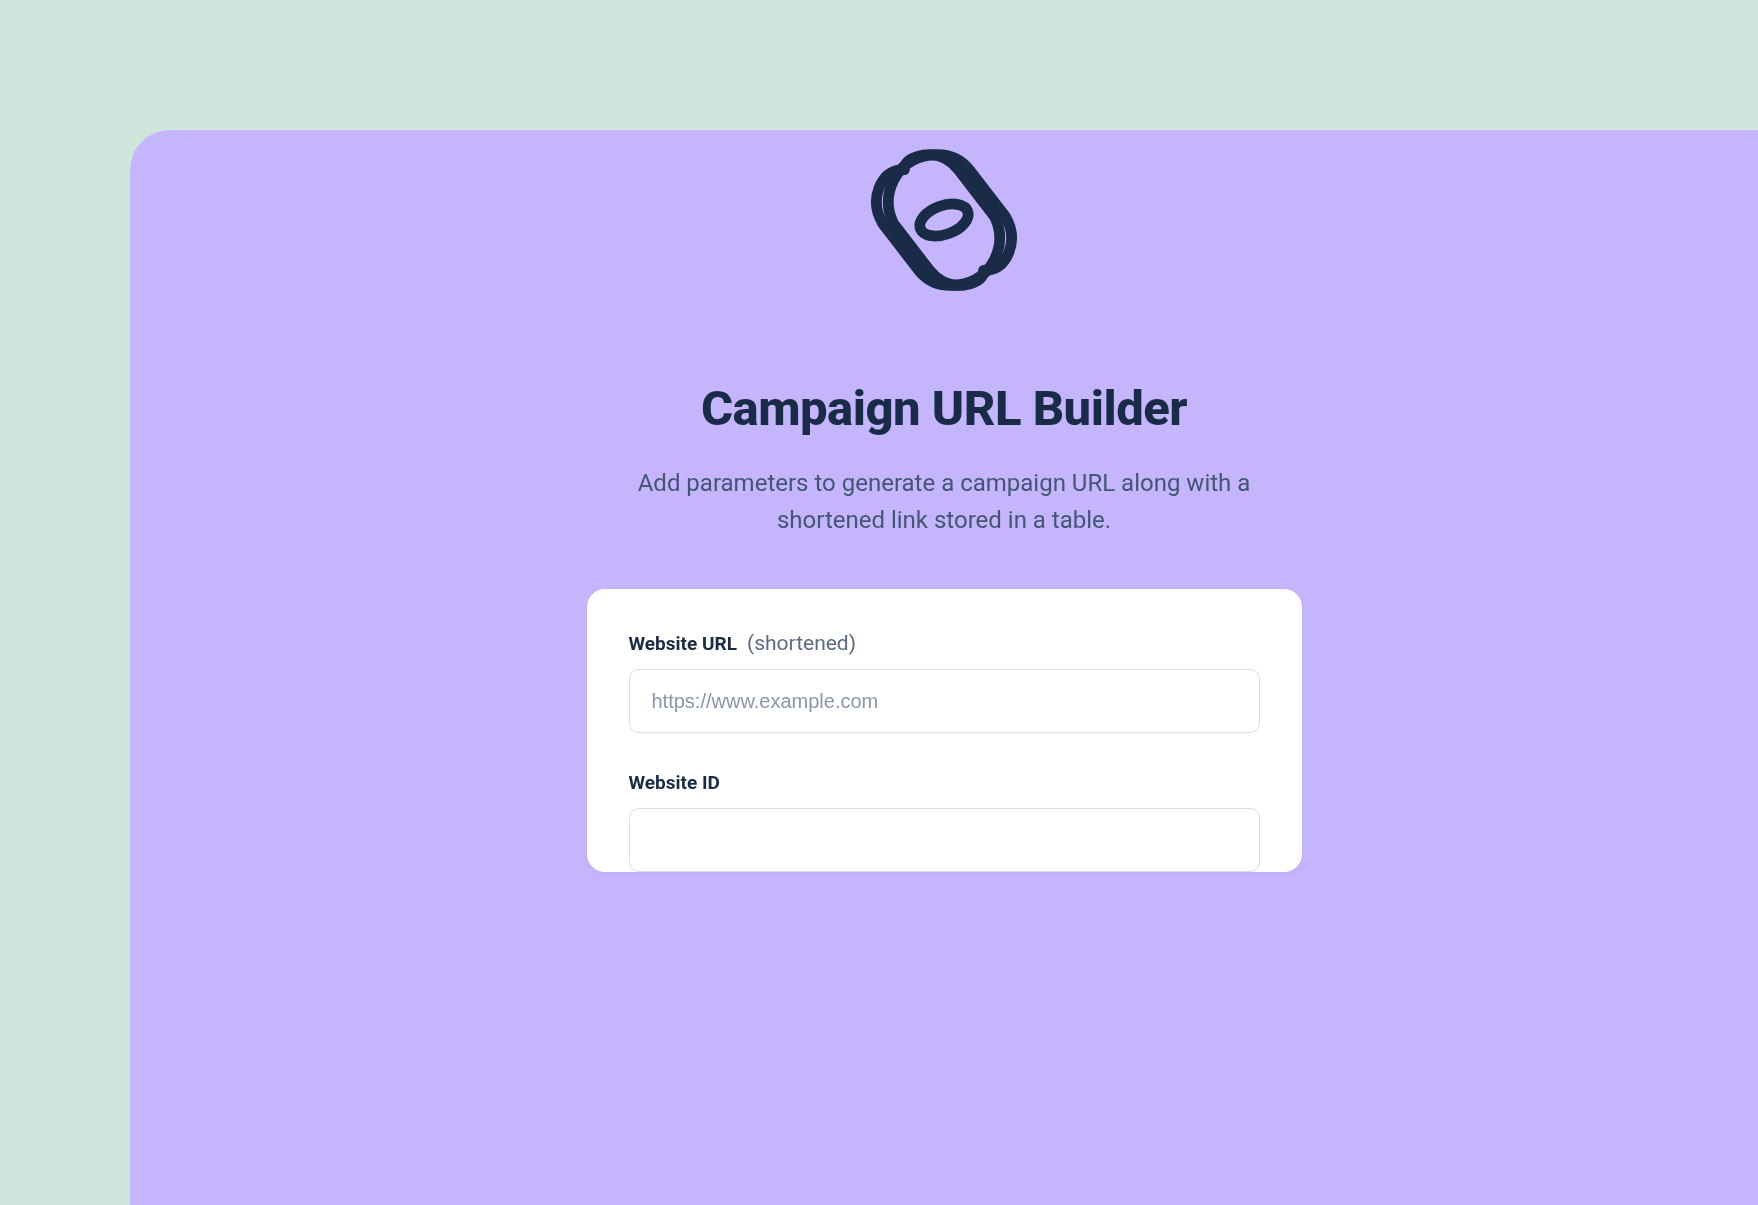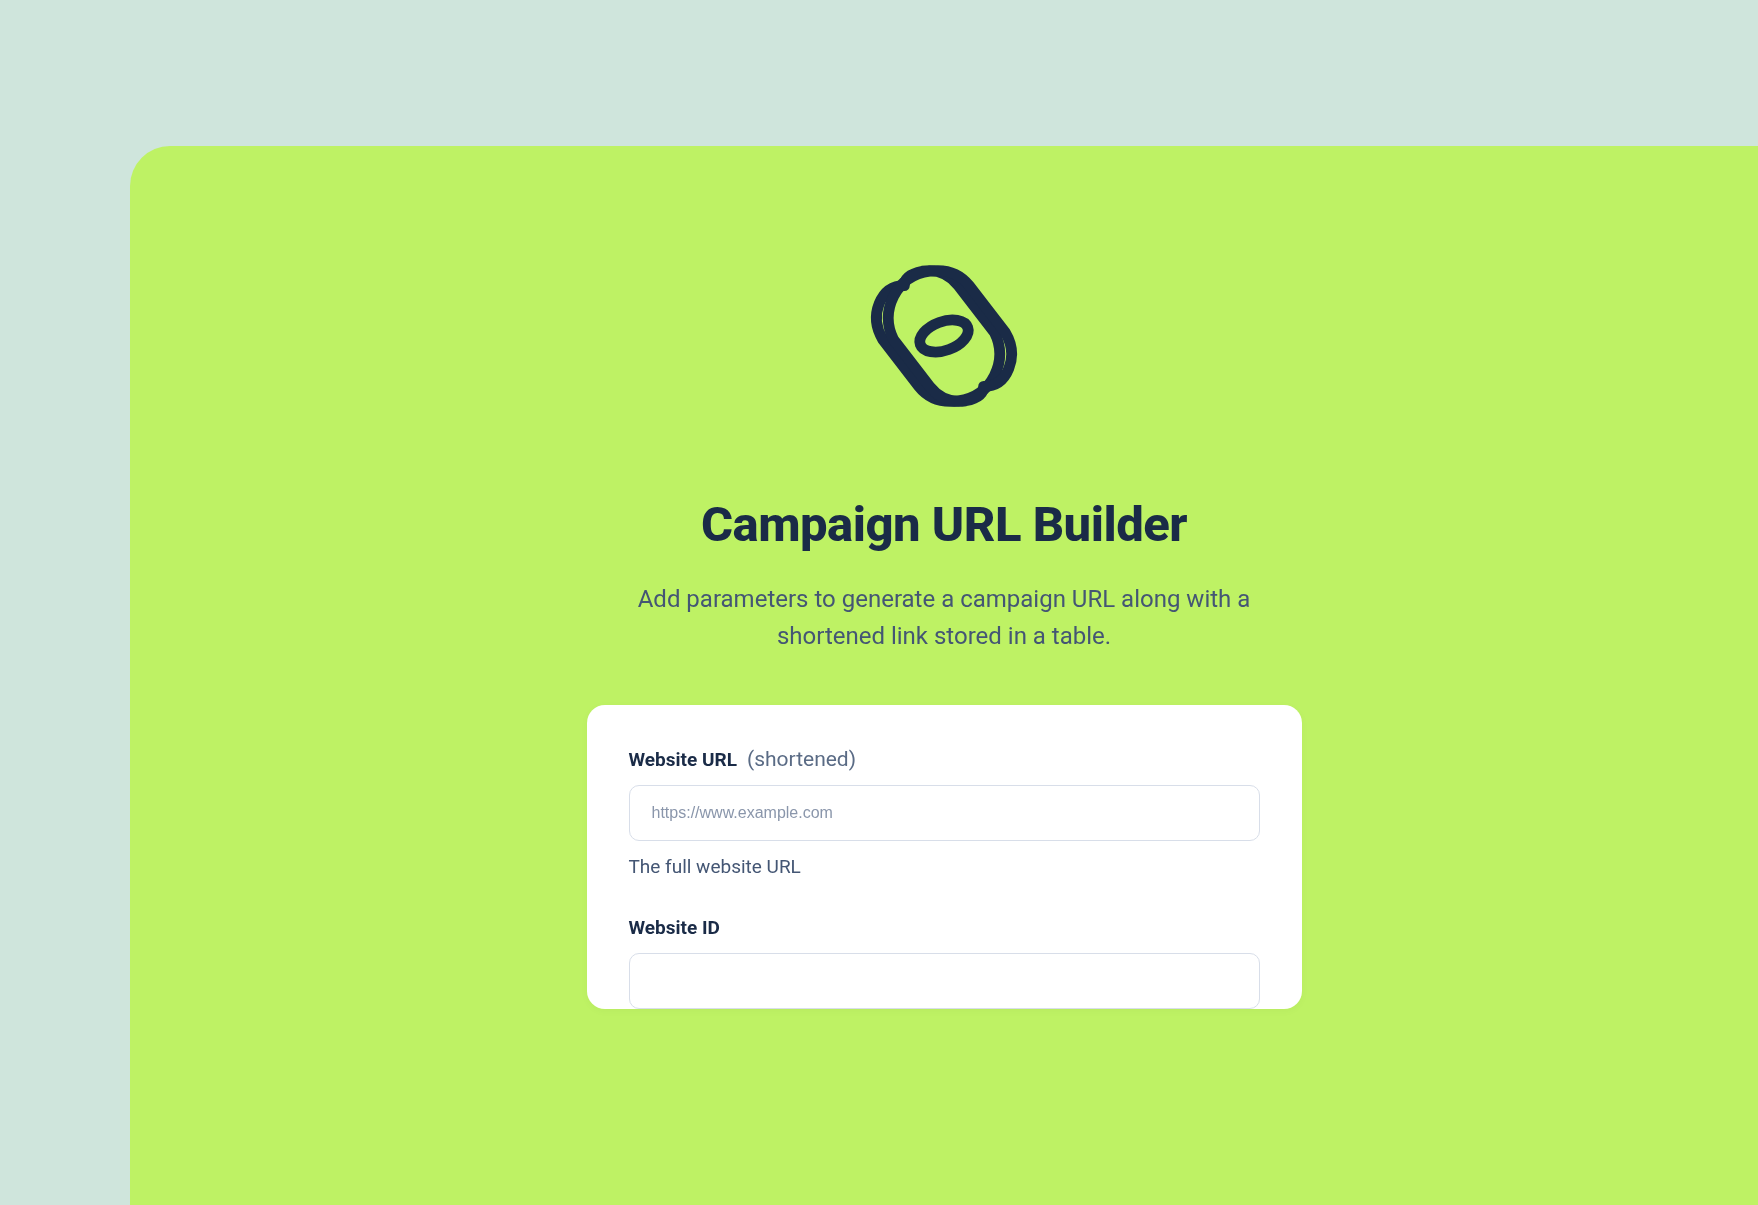--- a/index.html
+++ b/index.html
@@ -15,24 +15,22 @@
       height: 1205px;
       overflow: hidden;
     }
     
     .panel {
       position: absolute;
       top: 130px;
       left: 130px;
       right: 0;
       bottom: 0;
-      background-color: #bef264;
+      background-color: #c4b5fd;
       border-top-left-radius: 40px;
-      padding-top: 100px;
-      margin-top: 16px;
     }
     
     .content {
       max-width: 720px;
       margin: 0 auto;
       text-align: center;
     }
     
     .logo-wrap {
       display: flex;
@@ -88,25 +86,25 @@
     
     .form-label-suffix {
       font-size: 21px;
       font-weight: 400;
       color: #5a6b85;
       margin-left: 6px;
     }
     
     .form-input {
       width: 100%;
-      height: 56px;
+      height: 64px;
       border: 1.5px solid #d8dee9;
       border-radius: 10px;
       padding: 0 22px;
-      font-size: 16px;
+      font-size: 20px;
       color: #1a2b47;
       background-color: #ffffff;
       outline: none;
     }
     
     .form-input::placeholder {
       color: #8a96ab;
     }
     
     .form-help {
@@ -135,21 +133,20 @@
     <p class="page-subtitle">Add parameters to generate a campaign URL along with a shortened link stored in a table.</p>
 
     <div class="form-card">
 
       <div class="form-group">
         <div class="form-label-row">
           <span class="form-label">Website URL</span>
           <span class="form-label-suffix">(shortened)</span>
         </div>
         <input type="text" class="form-input" placeholder="https://www.example.com" style="">
-        <div class="form-help">The full website URL</div>
       </div>
 
       <div class="form-group">
         <div class="form-label-row">
           <span class="form-label">Website ID</span>
         </div>
         <input type="text" class="form-input" placeholder="" style="">
       </div>
 
     </div>

